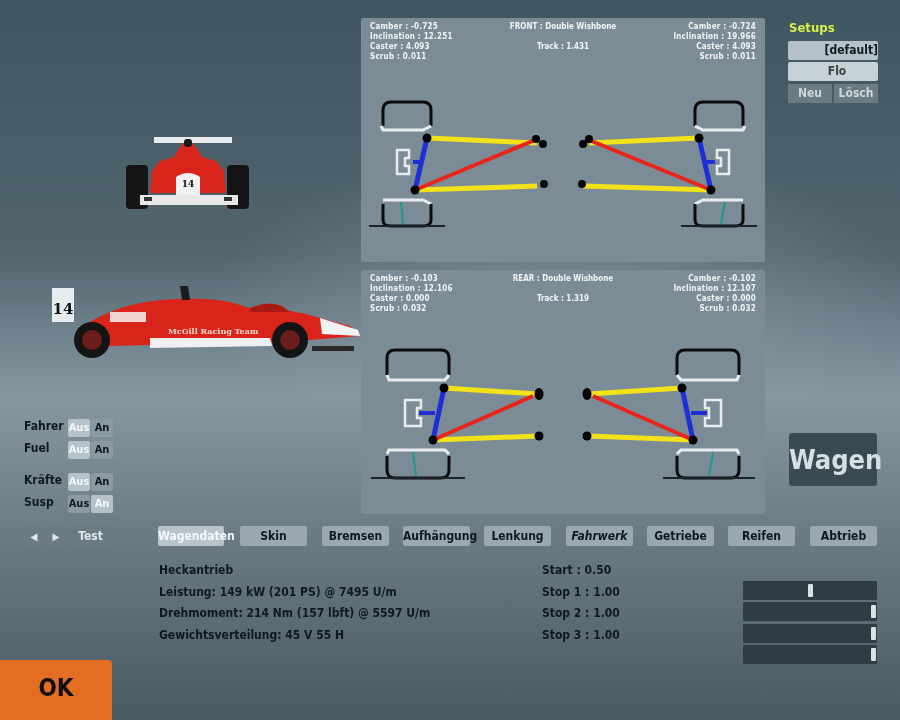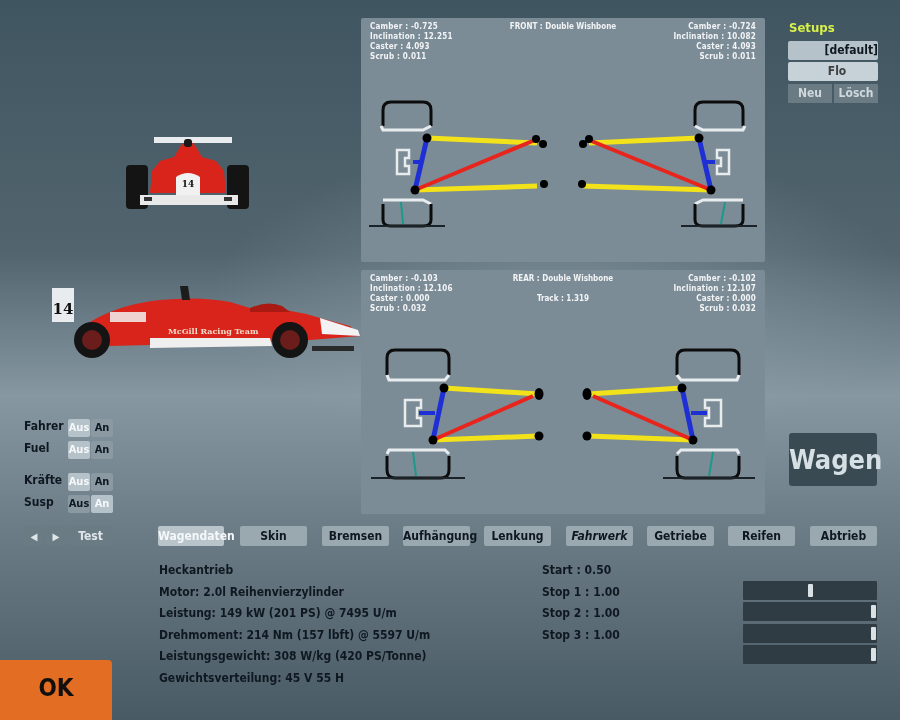--- a/index.html
+++ b/index.html
@@ -112,23 +112,24 @@
 <div class="bg-glow"></div>
 
 <div class="panel front">
   <div class="stats left">
     <div>Camber : -0.725</div>
     <div>Inclination : 12.251</div>
     <div>Caster : 4.093</div>
     <div>Scrub : 0.011</div>
   </div>
   <div class="center-title">FRONT : Double Wishbone</div>
+  <div class="track">Track : 1.431</div>
   <div class="stats right">
     <div>Camber : -0.724</div>
-    <div>Inclination : 10.082</div>
+    <div>Inclination : 19.966</div>
     <div>Caster : 4.093</div>
     <div>Scrub : 0.011</div>
   </div>
   <svg width="404" height="244">
 
     <g>
       <path d="M22 108 L22 92 Q22 84 30 84 L62 84 Q70 84 70 92 L70 108" fill="none" stroke="#0c0c0c" stroke-width="3"></path>
       <path d="M20 108 L22 112 L62 112 L70 108" fill="none" stroke="#e8ecef" stroke-width="3"></path>
       <path d="M22 182 L62 182 L70 186" fill="none" stroke="#e8ecef" stroke-width="3"></path>
       <path d="M22 186 L22 202 Q22 208 30 208 L62 208 Q70 208 70 202 L70 186" fill="none" stroke="#0c0c0c" stroke-width="3"></path>
@@ -290,24 +291,22 @@
 <div class="tab" style="left:322px;">Bremsen</div>
 <div class="tab" style="left:403px;">Aufhängung</div>
 <div class="tab" style="left:484px;">Lenkung</div>
 <div class="tab" style="left:566px;font-style:italic;">Fahrwerk</div>
 <div class="tab" style="left:647px;">Getriebe</div>
 <div class="tab" style="left:728px;">Reifen</div>
 <div class="tab" style="left:810px;">Abtrieb</div>
 
 <div class="car-info">
   <div>Heckantrieb</div>
-  <div>Motor: 2.0l Reihenvierzylinder</div>
   <div>Leistung: 149 kW (201 PS) @ 7495 U/m</div>
   <div>Drehmoment: 214 Nm (157 lbft) @ 5597 U/m</div>
-  <div>Leistungsgewicht: 308 W/kg (420 PS/Tonne)</div>
   <div>Gewichtsverteilung: 45 V  55 H</div>
 </div>
 
 <div class="fuel-info">
   <div>Start : 0.50</div>
   <div>Stop 1 : 1.00</div>
   <div>Stop 2 : 1.00</div>
   <div>Stop 3 : 1.00</div>
 </div>
 

